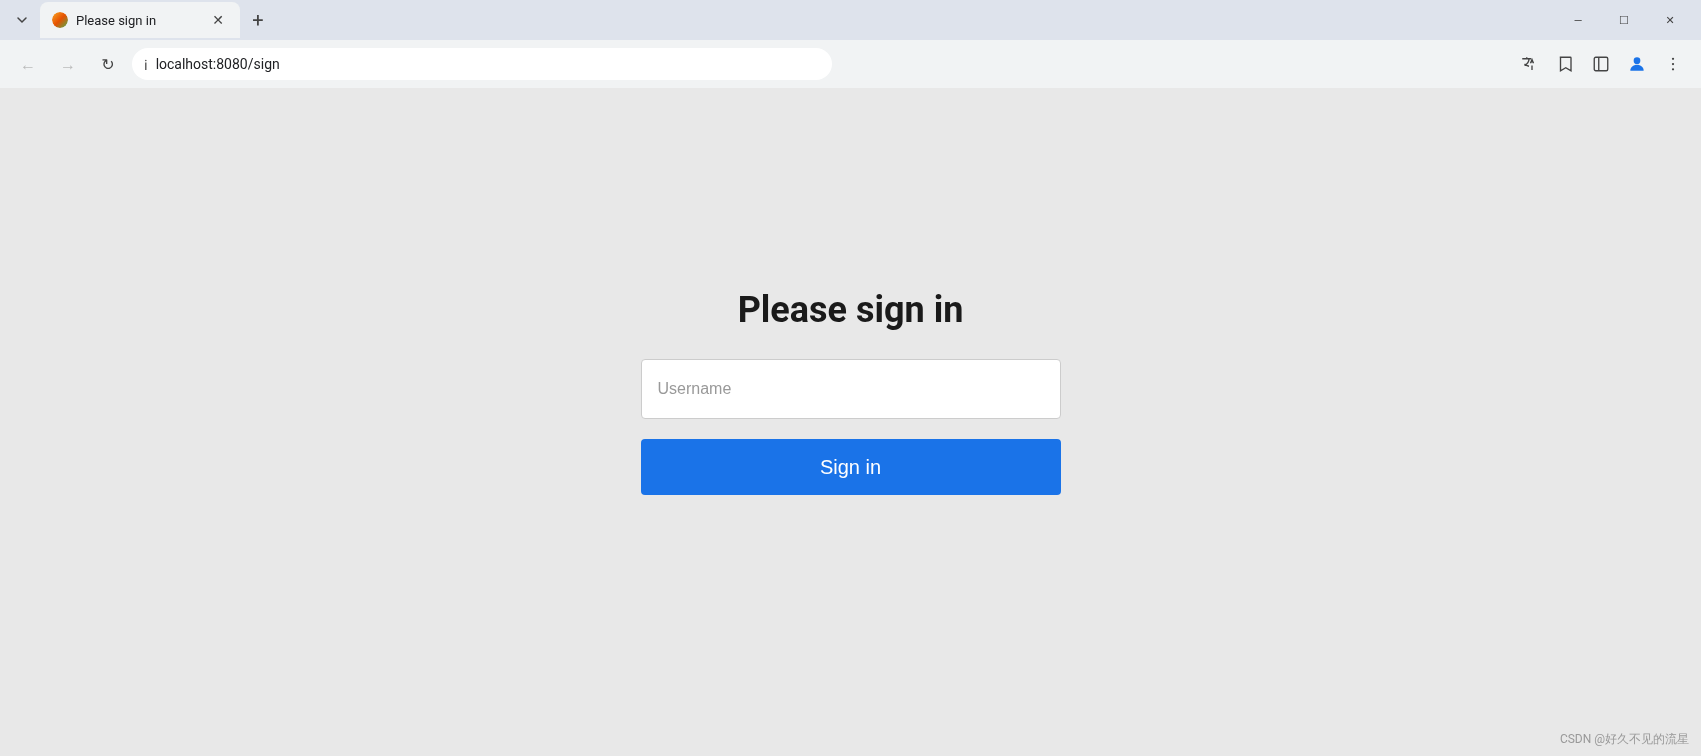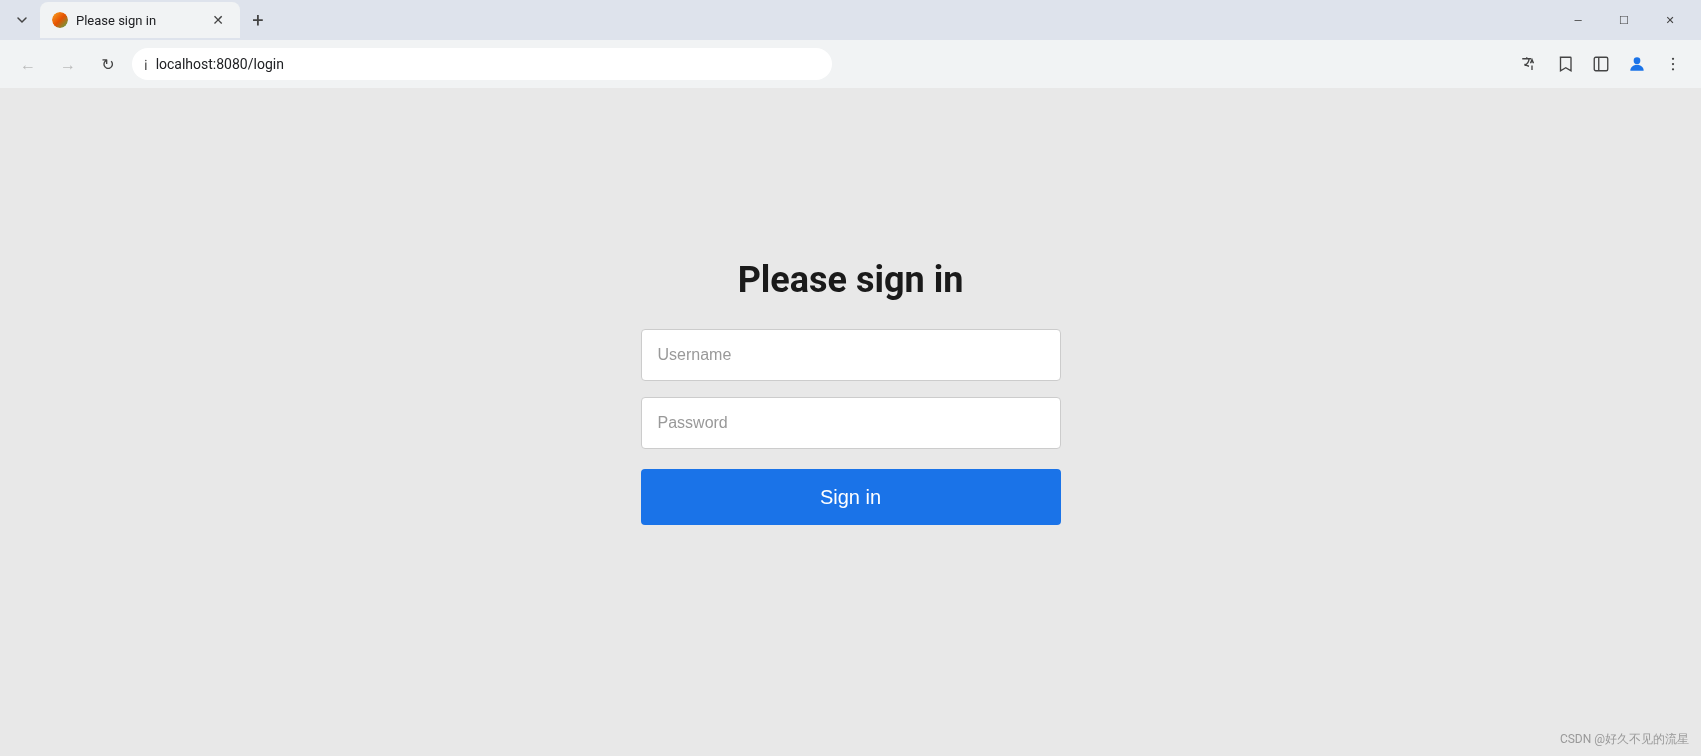--- a/index.html
+++ b/index.html
@@ -215,21 +215,21 @@
     .page-heading {
       font-size: 36px;
       font-weight: 700;
       color: #1a1a1a;
       margin-bottom: 28px;
       text-align: center;
     }
 
     .input-field {
       width: 100%;
-      height: 52px;
+      height: 60px;
       border: 1px solid #ccc;
       border-radius: 4px;
       padding: 14px 16px;
       font-size: 16px;
       color: #555;
       background: white;
       outline: none;
       margin-bottom: 16px;
     }
 
@@ -292,21 +292,21 @@
   </div>
 
   <div class="address-bar">
 
     <div class="nav-btn disabled">←</div>
     <div class="nav-btn disabled">→</div>
     <div class="nav-btn">↻</div>
 
     <div class="url-bar">
       <span class="url-info-icon">ℹ</span>
-      <span class="url-text">localhost:8080/login</span>
+      <span class="url-text">localhost:8080/sign</span>
     </div>
 
     <div class="browser-actions">
       <div class="browser-action-btn">
         <svg width="18" height="18" viewBox="0 0 24 24" fill="none" stroke="#444" stroke-width="1.8">
           <path d="M3 5h12M9 3v2M12 5c0 4-2 7-6 9M6 12c1.5 1.5 3.5 2.5 6 3"></path>
           <path d="M14 11l2-5 2 5M14.8 9h2.4"></path>
           <path d="M16 14v6"></path>
         </svg>
       </div>
@@ -340,20 +340,19 @@
 
 </div>
 
 <div class="page-content">
   <div class="login-container">
 
     <h1 class="page-heading">Please sign in</h1>
 
     <input class="input-field" type="text" placeholder="Username" style="">
 
-    <input class="input-field" type="password" placeholder="Password" style="">
 
     <button class="sign-in-button">Sign in</button>
 
   </div>
 </div>
 
 <div class="watermark">CSDN @好久不见的流星</div>
 
 </body></html>

